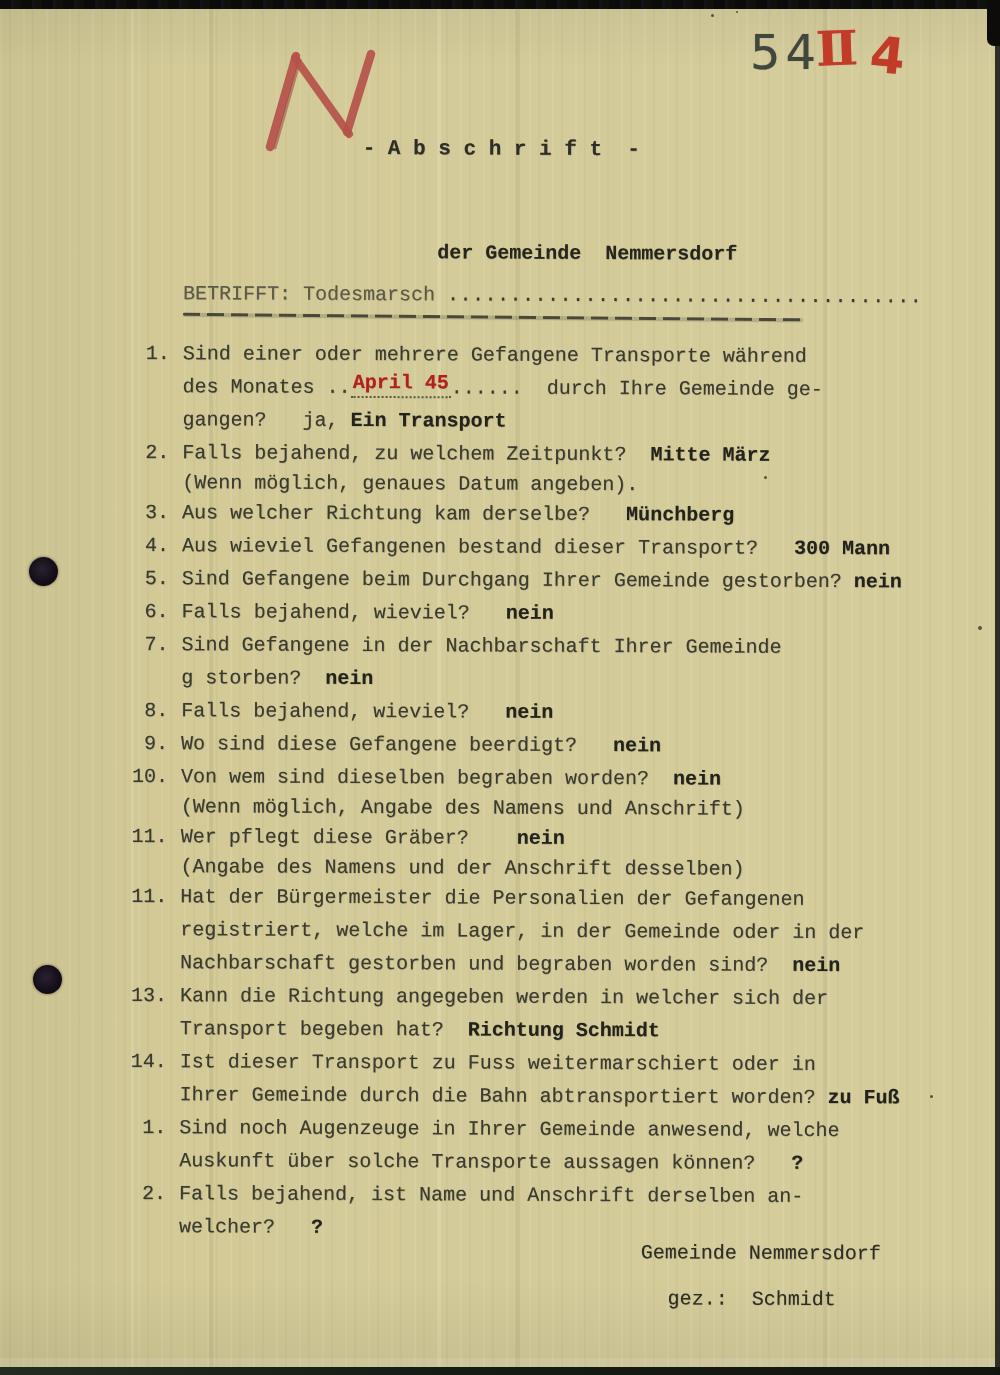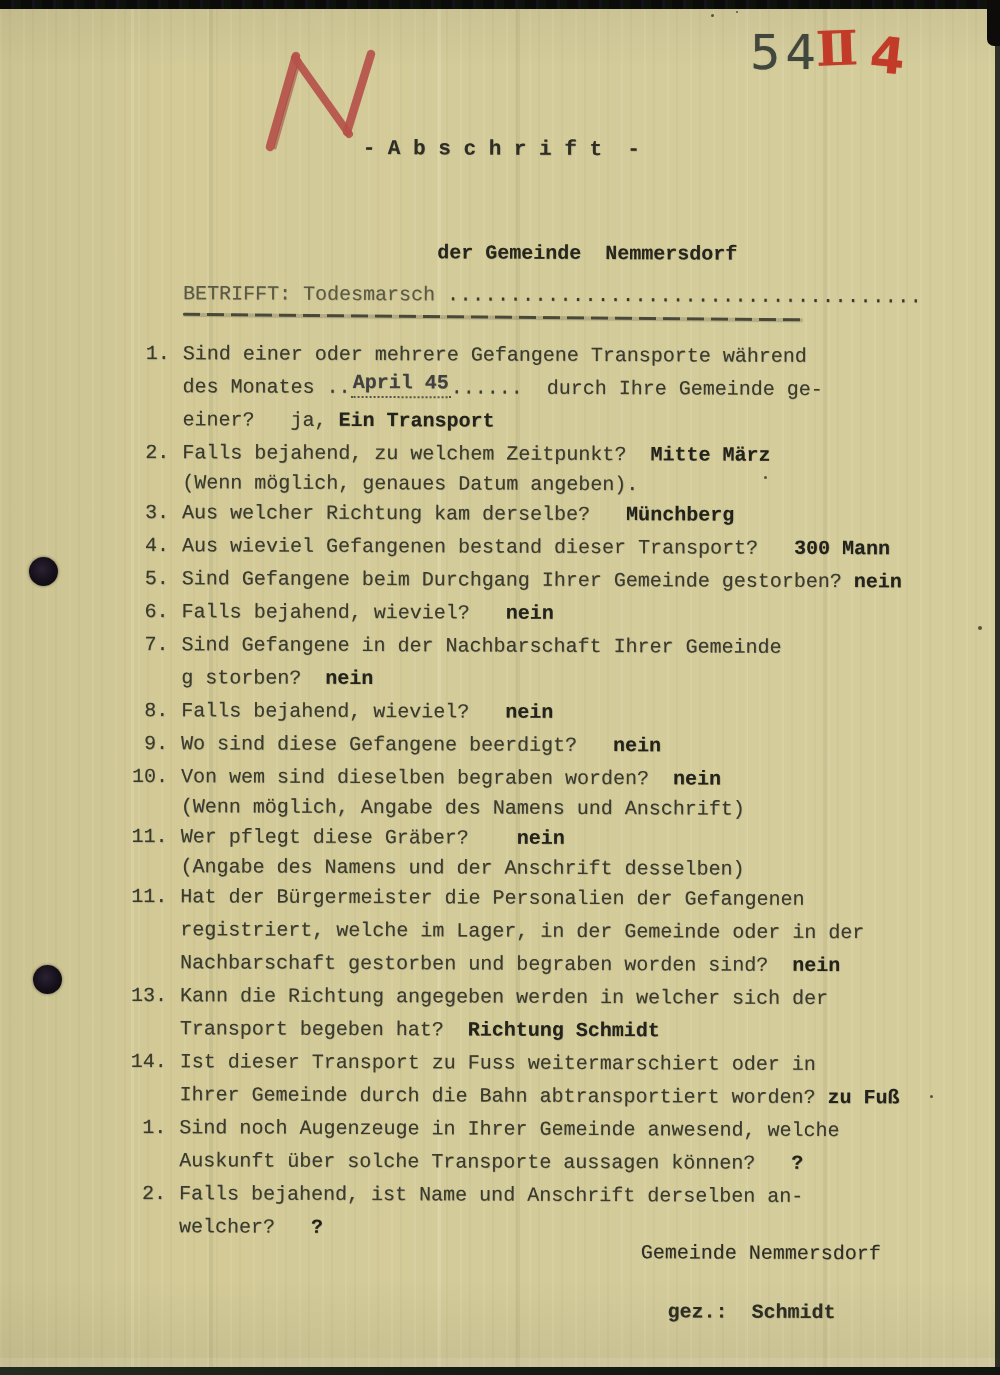--- a/index.html
+++ b/index.html
@@ -59,27 +59,27 @@
   .divider{position:absolute;left:183px;top:314px;width:620px;height:3px;border-radius:2px;
     background:repeating-linear-gradient(90deg,rgba(58,58,46,.9) 0 17px, rgba(58,58,46,.22) 17px 24px);
     transform:rotate(.25deg);box-shadow:0 1px 1px rgba(58,58,46,.25);}
 
   #questions{position:absolute;left:122px;top:337px;width:815px;font-size:20px;}
   .question{position:relative;padding-left:61px;}
   .qnum{position:absolute;left:0;top:0;width:48px;text-align:right;line-height:33px;}
   .qline{line-height:33px;height:33px;white-space:pre;}
   .qline.paren{line-height:27px;height:27px;}
   .ans{font-weight:bold;color:#23231b;}
-  .ins{font-weight:bold;color:#404040;position:relative;top:-5px;display:inline-block;
+  .ins{font-weight:bold;color:#b91c1c;position:relative;top:-5px;display:inline-block;
     border-bottom:2px dotted rgba(55,55,42,.8);padding:0 2px 1px 2px;line-height:24px;}
 
   .footer{position:absolute;left:645px;top:1238px;font-size:20px;color:#2d2d24;}
   .footer div{line-height:26px;white-space:pre;}
   .f2{margin-left:37px;}
-  .f3{margin-left:27px;margin-top:33px;font-weight:bold;}
+  .f3{margin-left:27px;margin-top:20px;}
 </style>
 </head>
 <body>
 
 <div class="paper"></div>
 
 <div class="edge-top"></div>
 <div class="band-bottom"></div>
 <div class="edge-bottom"></div>
 <div class="edge-right"></div>
@@ -120,21 +120,21 @@
   <div class="subject-insert">der Gemeinde  Nemmersdorf</div>
 
   <div class="divider"></div>
 
   <div id="questions">
       <div class="question">
         <div class="qnum">1.</div>
         <div class="qbody">
           <div class="qline"><span class="txt">Sind einer oder mehrere Gefangene Transporte während</span></div>
           <div class="qline"><span class="txt">des Monates ..</span><span class="ins">April 45</span><span class="txt">......</span><span class="txt">  durch Ihre Gemeinde ge-</span></div>
-          <div class="qline"><span class="txt">einer?   ja, </span><span class="ans">Ein Transport</span></div>
+          <div class="qline"><span class="txt">gangen?   ja, </span><span class="ans">Ein Transport</span></div>
         </div>
       </div>
       <div class="question">
         <div class="qnum">2.</div>
         <div class="qbody">
           <div class="qline"><span class="txt">Falls bejahend, zu welchem Zeitpunkt?  </span><span class="ans">Mitte März</span></div>
           <div class="qline paren"><span class="txt">(Wenn möglich, genaues Datum angeben).</span></div>
         </div>
       </div>
       <div class="question">

